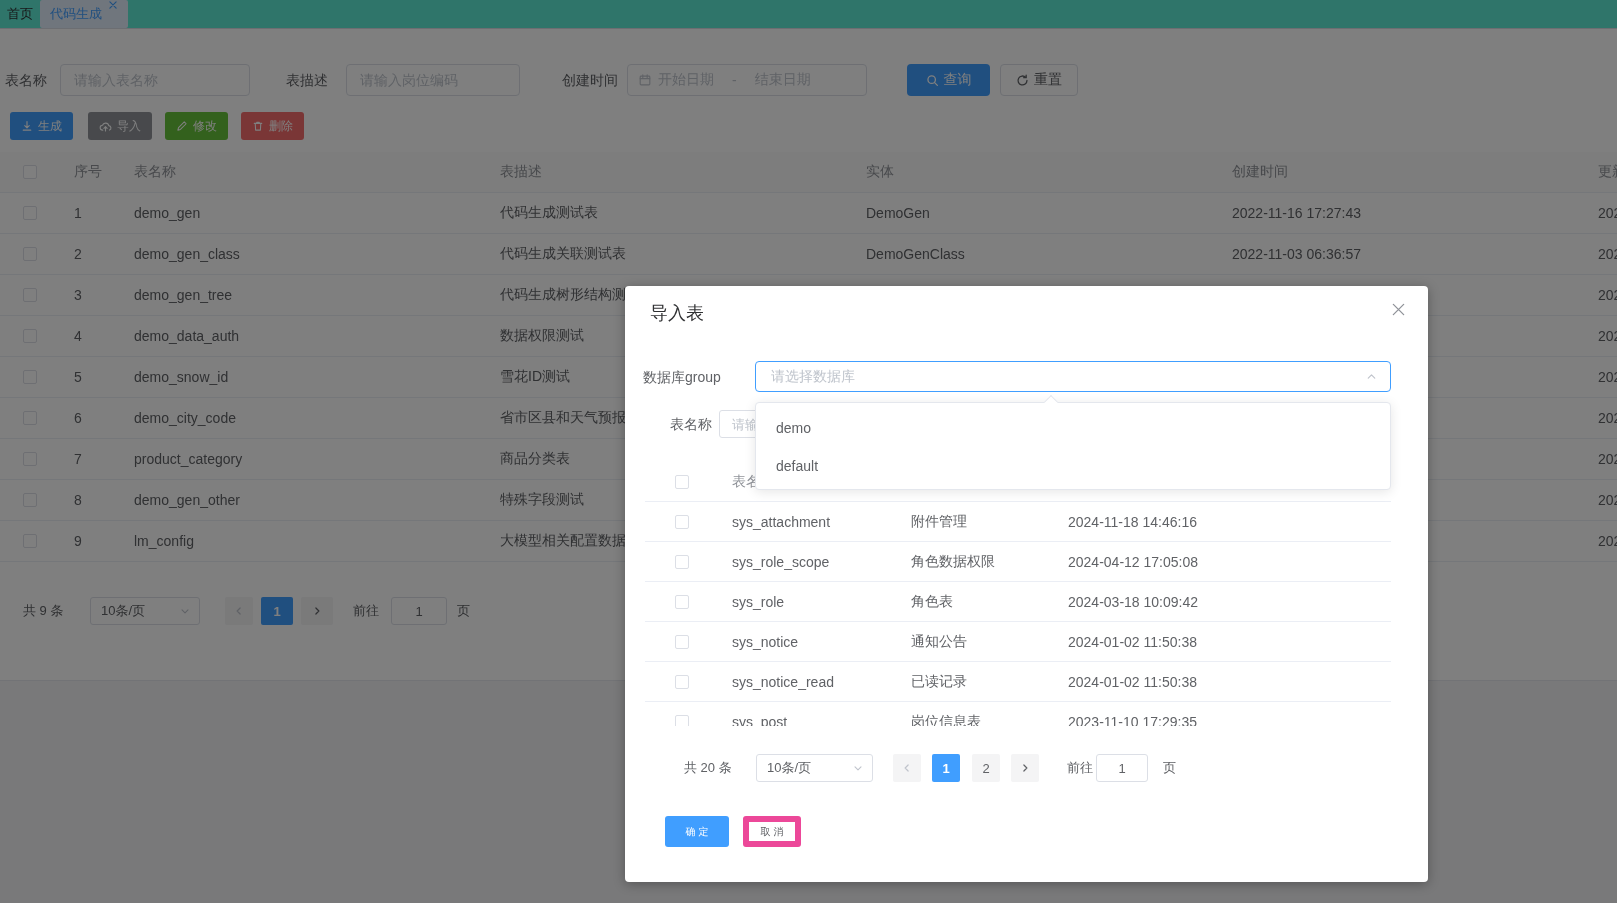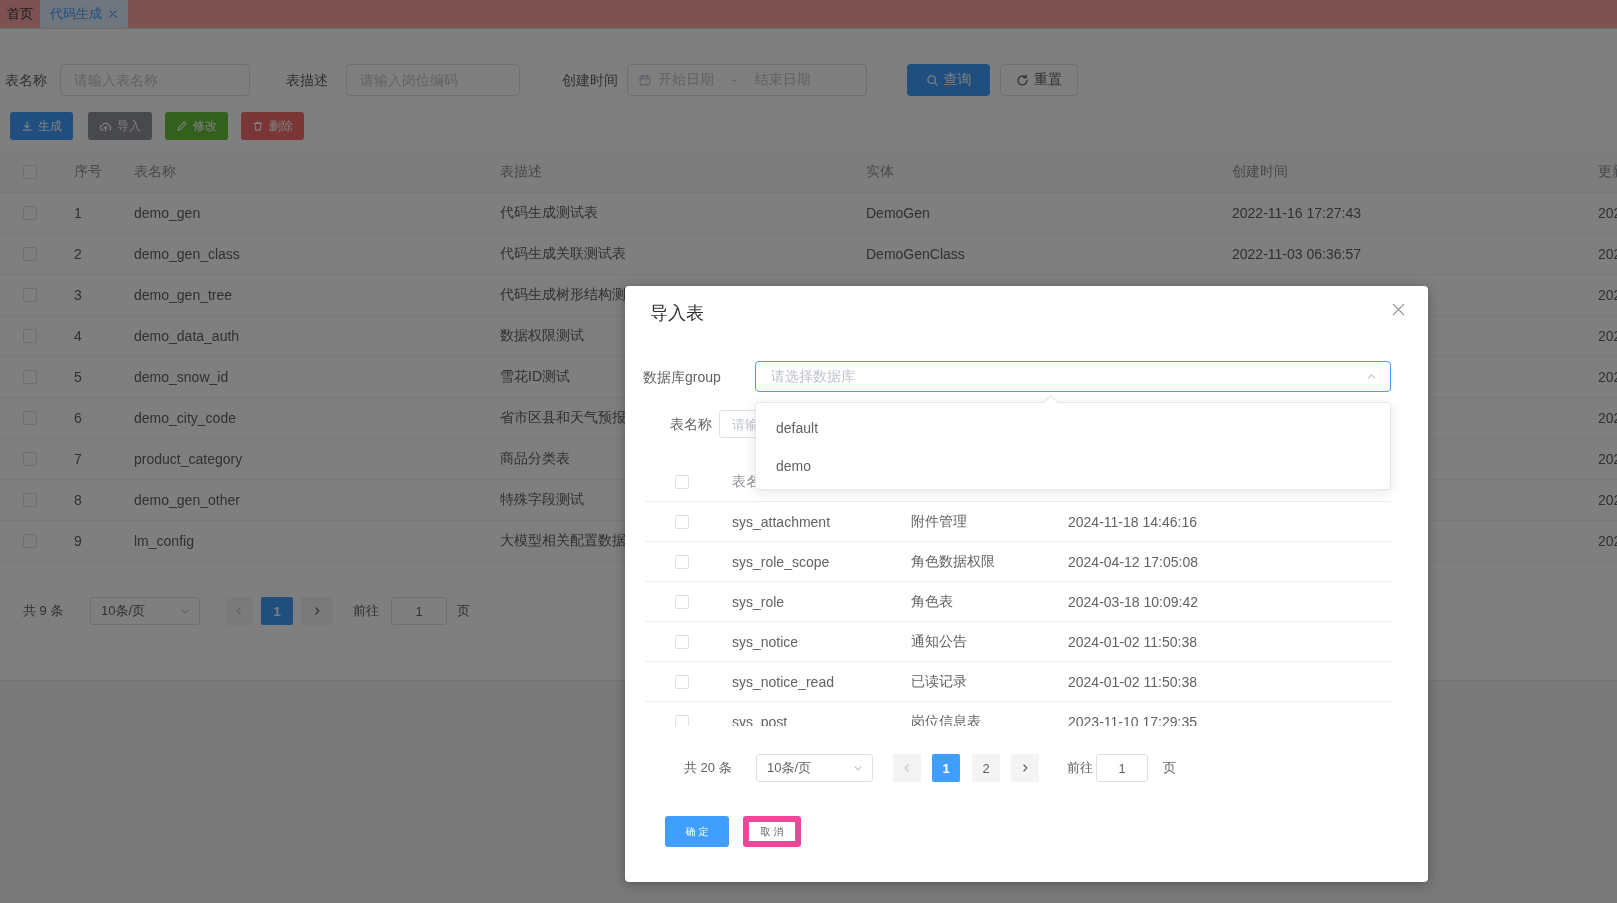--- a/index.html
+++ b/index.html
@@ -1,23 +1,23 @@
 <!DOCTYPE html>
 <html><head>
 <meta charset="utf-8">
 <style>
   * { margin:0; padding:0; box-sizing:border-box; }
   html,body { background:#fff; }
   body { font-family:"Liberation Sans","DejaVu Sans",sans-serif; }
   .stage { position:relative; width:1617px; height:903px; background:#fff; overflow:hidden; }
 
   
-  .tabbar { position:absolute; left:0; top:0; width:100%; height:29px; background:#fca5a5; border-bottom:1px solid #d8dce5; }
+  .tabbar { position:absolute; left:0; top:0; width:100%; height:29px; background:#5eead4; border-bottom:1px solid #d8dce5; }
   .tab-plain { position:absolute; left:1px; top:0; height:28px; line-height:28px; font-size:13px; color:#303133; padding:0 6px; }
-  .tab-active { position:absolute; left:40px; top:0; height:28px; line-height:28px; background:#e0ecfa; color:#409eff; font-size:13px; padding:0 10px; border-radius:2px; display:flex; align-items:center; gap:6px; }
+  .tab-active { position:absolute; left:40px; top:0; height:28px; line-height:28px; background:#e0ecfa; color:#409eff; font-size:13px; padding:0 10px; border-radius:2px; display:flex; gap:6px; }
   .tab-active .x { font-size:12px; line-height:1; }
 
   
   .flabel { position:absolute; top:64px; height:32px; line-height:32px; font-size:14px; color:#606266; }
   .inp { position:absolute; top:64px; height:32px; border:1px solid #dcdfe6; border-radius:4px; background:#fff; font-size:14px; color:#606266; padding:0 13px; outline:none; }
   .inp::placeholder { color:#bfc4cc; }
   .datebox { position:absolute; top:64px; left:627px; width:240px; height:32px; border:1px solid #dcdfe6; border-radius:4px; background:#fff; display:flex; align-items:center; color:#bfc4cc; font-size:14px;text-align:right; }
   .datebox .cal { color:#c0c4cc; margin:0 6px 0 10px; display:flex; }
   .datebox .ph { color:#bfc4cc; }
   .btn { position:absolute; top:64px; height:32px; border-radius:4px; font-size:14px; display:flex; align-items:center; justify-content:center; gap:5px; cursor:pointer; border:1px solid transparent; }
@@ -354,22 +354,22 @@
       <div class="drow">
         <span class="ck d-ck"></span>
         <span class="cell d-name">sys_post</span>
         <span class="cell d-desc">岗位信息表</span>
         <span class="cell d-cre">2023-11-10 17:29:35</span>
       </div>
     </div>
 
     <div class="dropdown">
       <div class="arrow"></div>
+      <div class="opt">demo</div>
       <div class="opt">default</div>
-      <div class="opt">demo</div>
     </div>
 
     <div class="dpag">
       <span class="pgtext" style="left:59px;top:0;line-height:30px">共 20 条</span>
       <div class="pgsel" style="left:131px;top:1px;width:117px">
         <span>10条/页</span>
         <span class="chev">
             <svg class="ic" width="12" height="12" viewBox="0 0 16 16" stroke="currentColor" stroke-width="1.5" fill="none" stroke-linecap="round" stroke-linejoin="round">
               <path d="M4 6.5l4 4 4-4"></path>
             </svg>

